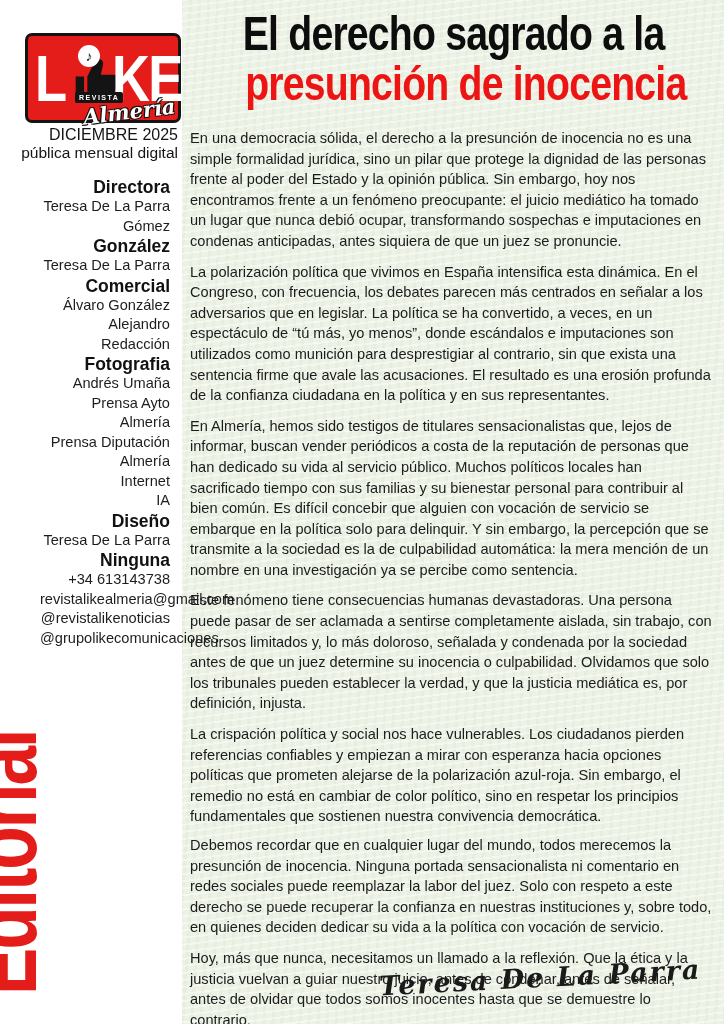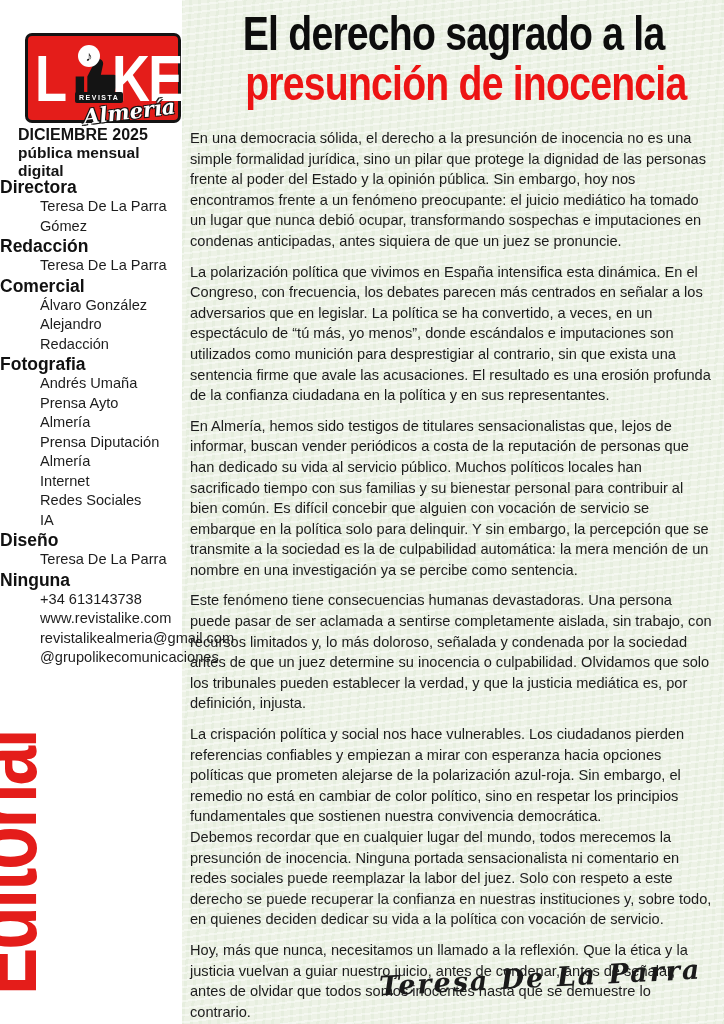--- a/index.html
+++ b/index.html
@@ -37,44 +37,44 @@
   .logo-revista {
     position:absolute; left:47px; top:56px; background:#141414; color:#ffffff;
     font-size:7px; font-weight:bold; letter-spacing:1.5px; padding:2px 4px; border-radius:2px;
   }
   .logo-almeria {
     position:absolute; right:2px; bottom:-4px; color:#ffffff; font-size:21px; font-weight:bold;
     font-family:"DejaVu Serif", serif; font-style:italic; transform:rotate(-7deg);
     text-shadow:-1px -1px 0 #141414, 1px -1px 0 #141414, -1px 1px 0 #141414, 1px 1px 0 #141414;
   }
 
-  .issue { position:absolute; left:18px; top:126px; width:160px; text-align:left;
-    font-weight:bold; color:#141414; }
+  .issue { position:absolute; left:18px; top:126px; width:160px; text-align:right;
+    font-weight:normal; color:#141414; }
   .issue .line1 { font-size:16px; line-height:18px; }
   .issue .line2 { font-size:15.5px; line-height:18px; }
 
-  .credits { position:absolute; left:0; top:177px; right:12px; color:#1d1d1d; }
+  .credits { position:absolute; left:0; top:177px; right:12px; text-align:right; color:#1d1d1d; }
   .credit-label { font-size:17.5px; font-weight:bold; line-height:20px; color:#111; }
   .credit-value { font-size:14.6px; line-height:19.5px;margin-left:40px; }
 
   .editorial-wrap { position:absolute; left:50px; top:645px; width:120px; height:350px; }
   .editorial-text {
     position:absolute; left:8px; bottom:0; white-space:nowrap;
     transform-origin:0 100%; transform:rotate(-90deg) scaleX(.74);
     font-size:96px; font-weight:800; letter-spacing:-3px; color:#e41d1a;
   }
 
   
   .main { position:absolute; left:182px; top:0; width:542px; height:1024px; padding:8px 12px 0 8px; }
   .title { text-align:center; font-weight:800; font-size:49px; line-height:50px; letter-spacing:-1px; }
   .title .t1, .title .t2 { display:inline-block; transform:scaleX(.8); white-space:nowrap; }
   .title-line1 { color:#0d0d0d; }
   .title-line2 { color:#ed1414; margin-bottom:20px; }
 
-  .body-copy p { font-size:14.6px; line-height:20.6px; color:#1c1c1c; margin:0 0 10px; }
+  .body-copy p { font-size:14.6px; line-height:20.6px; color:#1c1c1c; margin:8px 0 10px; }
   .body-copy p.tight { margin-bottom:0; }
 
   .signature {
     position:absolute; right:22px; top:962px;
     font-family:"DejaVu Serif", serif; font-style:italic; font-weight:bold;
     font-size:27px; letter-spacing:2px; color:#1a1a1a; transform:rotate(-3deg);
     white-space:nowrap;
   }
 </style>
 </head>
@@ -101,42 +101,41 @@
 
     <div class="issue">
       <div class="line1">DICIEMBRE 2025</div>
       <div class="line2">pública mensual digital</div>
     </div>
 
     <div class="credits">
       <div class="credit-label">Directora</div>
       <div class="credit-value">Teresa De La Parra Gómez</div>
 
-      <div class="credit-label">Redacción</div>
+      <div class="credit-label">González</div>
       <div class="credit-value">Teresa De La Parra</div>
 
       <div class="credit-label">Comercial</div>
       <div class="credit-value">Álvaro González</div>
       <div class="credit-value">Alejandro Redacción</div>
 
       <div class="credit-label">Fotografia</div>
       <div class="credit-value">Andrés Umaña</div>
       <div class="credit-value">Prensa Ayto Almería</div>
       <div class="credit-value">Prensa Diputación Almería</div>
       <div class="credit-value">Internet</div>
-      <div class="credit-value">Redes Sociales</div>
       <div class="credit-value">IA</div>
 
       <div class="credit-label">Diseño</div>
       <div class="credit-value">Teresa De La Parra</div>
 
       <div class="credit-label">Ninguna</div>
       <div class="credit-value">+34 613143738</div>
-      <div class="credit-value">www.revistalike.com</div>
       <div class="credit-value">revistalikealmeria@gmail.com</div>
+      <div class="credit-value">@revistalikenoticias</div>
       <div class="credit-value">@grupolikecomunicaciones</div>
     </div>
 
     <div class="editorial-wrap">
       <span class="editorial-text">Editorial</span>
     </div>
   </aside>
 
   <main class="main">
     <h1 class="title title-line1"><span class="t1">El derecho sagrado a la</span></h1>

